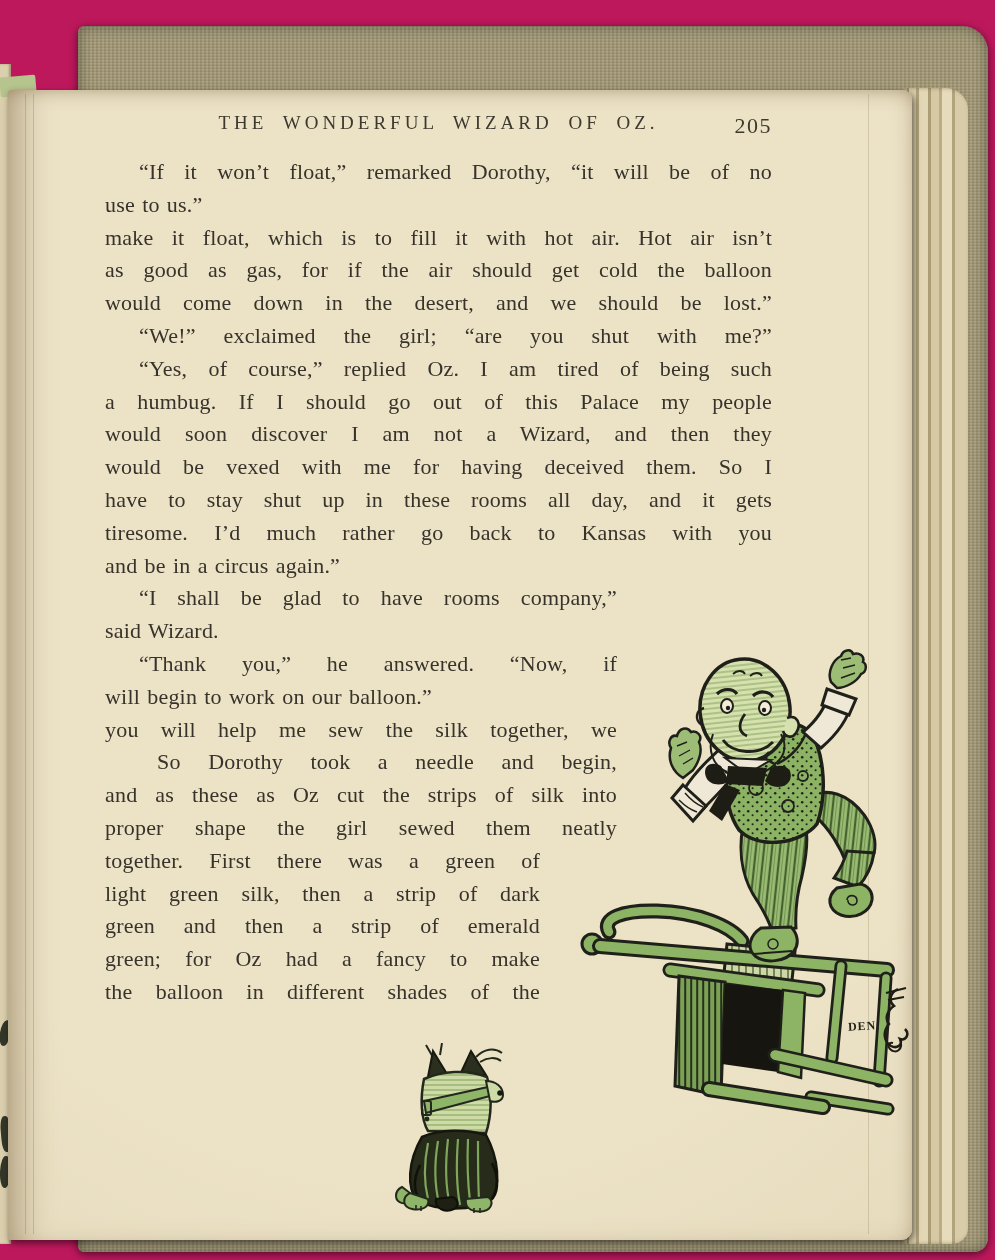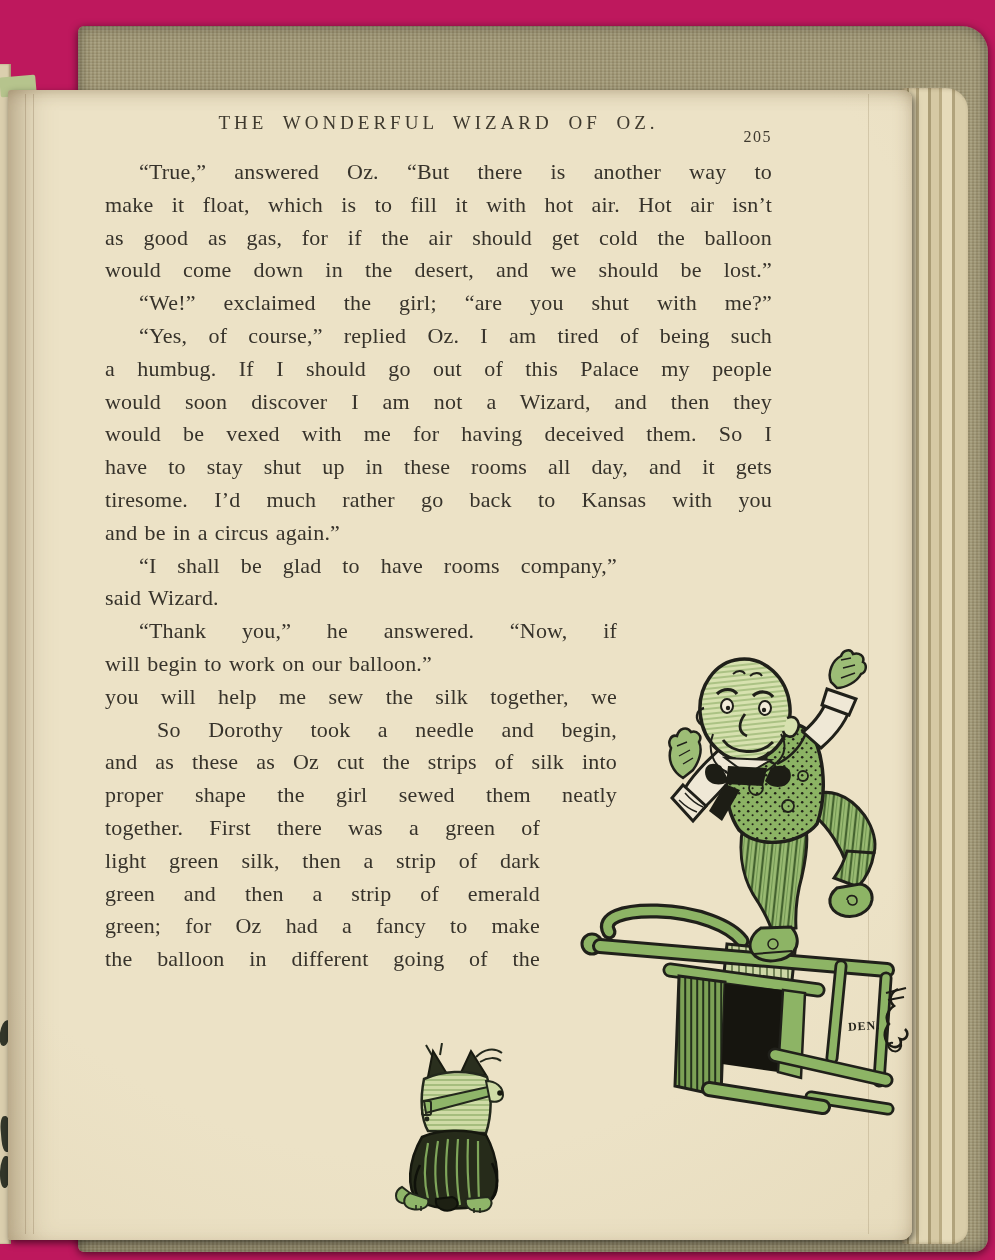--- a/index.html
+++ b/index.html
@@ -39,21 +39,21 @@
         box-shadow:inset 30px 0 34px -20px rgba(110,85,50,.5),
                    inset -12px 0 20px -14px rgba(110,85,50,.4),
                    inset 0 14px 18px -14px rgba(110,85,50,.35),
                    2px 3px 7px rgba(0,0,0,.55);}
   .crease{position:absolute;top:4px;bottom:6px;width:1px;background:rgba(100,75,40,.22);}
   .c1{left:17px;} .c2{left:25px;}
   .c3{left:860px;background:rgba(100,75,40,.18);}
   
   .running-head{position:absolute;left:97px;top:22px;width:667px;height:28px;
         color:#3e392e;font-size:19px;letter-spacing:4px;word-spacing:7px;text-align:center;}
-  .pageno{position:absolute;right:0;top:16px;font-size:16px;letter-spacing:1.5px;word-spacing:0;}
+  .pageno{position:absolute;right:0;top:1px;font-size:22px;letter-spacing:1.5px;word-spacing:0;}
   
   .body-text{position:absolute;left:97px;top:66px;width:670px;color:#37332b;font-size:22px;}
   .line{line-height:32.8px;height:32.8px;letter-spacing:.2px;word-spacing:1.5px;overflow:visible;}
   .line.full{width:667px;}
   .line.mid{width:512px;}
   .line.narrow{width:435px;}
   .line.just{text-align:justify;text-align-last:justify;text-justify:inter-word;}
   .first-normal{text-indent:34px;}
   .first-deep{text-indent:52px;}
   
@@ -81,21 +81,24 @@
     <div class="crease c2"></div>
     <div class="crease c3"></div>
 
     <div class="running-head">
       <span>THE WONDERFUL WIZARD OF OZ.</span>
       <span class="pageno">205</span>
     </div>
 
     <div class="body-text">
         <div>
-          <div class="line full just first-normal">“True,” answered Oz. “But there is another way to</div>
+          <div class="line full just first-normal">“If it won’t float,” remarked Dorothy, “it will be of no</div>
+          <div class="line full">use to us.”</div>
+        </div>
+        <div>
           <div class="line full just">make it float, which is to fill it with hot air. Hot air isn’t</div>
           <div class="line full just">as good as gas, for if the air should get cold the balloon</div>
           <div class="line full just">would come down in the desert, and we should be lost.”</div>
         </div>
         <div>
           <div class="line full just first-normal">“We!” exclaimed the girl; “are you shut with me?”</div>
         </div>
         <div>
           <div class="line full just first-normal">“Yes, of course,” replied Oz. I am tired of being such</div>
           <div class="line full just">a humbug. If I should go out of this Palace my people</div>
@@ -115,21 +118,21 @@
           <div class="line mid just">you will help me sew the silk together, we</div>
         </div>
         <div>
           <div class="line mid just first-deep">So Dorothy took a needle and begin,</div>
           <div class="line mid just">and as these as Oz cut the strips of silk into</div>
           <div class="line mid just">proper shape the girl sewed them neatly</div>
           <div class="line narrow just">together. First there was a green of</div>
           <div class="line narrow just">light green silk, then a strip of dark</div>
           <div class="line narrow just">green and then a strip of emerald</div>
           <div class="line narrow just">green; for Oz had a fancy to make</div>
-          <div class="line narrow just">the balloon in different going of the</div>
+          <div class="line narrow just">the balloon in different shades of the</div>
         </div>
       </div>
 
     <svg class="illo-oz" viewBox="0 0 340 480" xmlns="http://www.w3.org/2000/svg" aria-label="Oz dancing on an overturned chair">
       <defs>
         <pattern id="hh" width="6" height="5" patternUnits="userSpaceOnUse">
           <rect width="6" height="5" fill="#d7e1af"></rect>
           <line x1="0" y1="2" x2="6" y2="2" stroke="#a3bd7c" stroke-width="1.7"></line>
         </pattern>
         <pattern id="vd" width="9" height="9" patternUnits="userSpaceOnUse">

